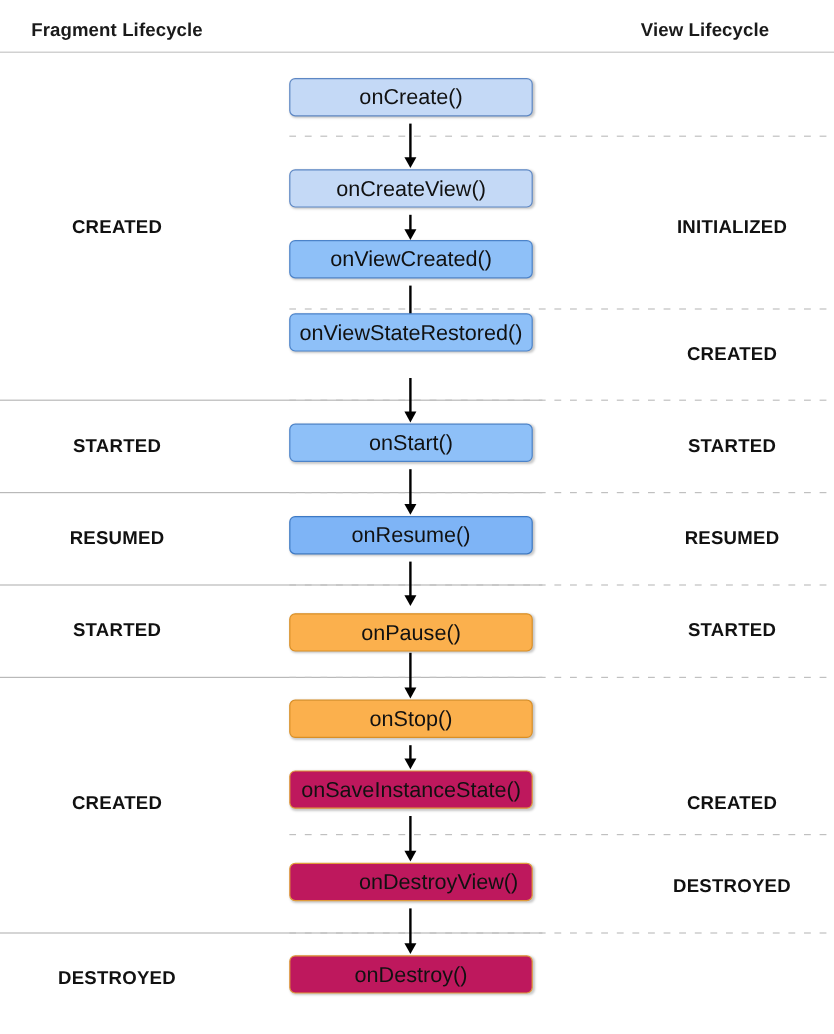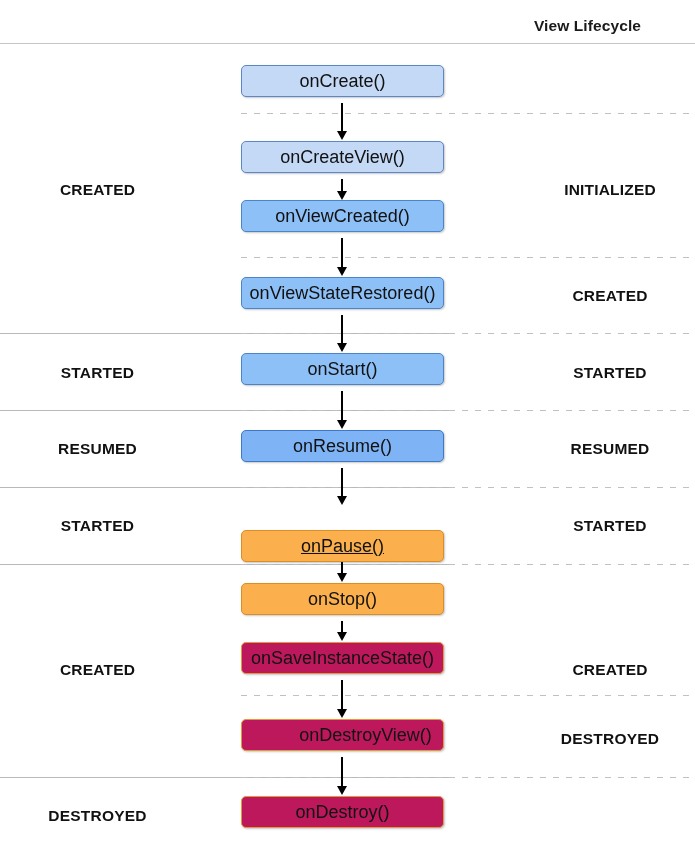--- a/index.html
+++ b/index.html
@@ -71,20 +71,21 @@
     border-left:5px solid transparent;
     border-right:5px solid transparent;
     border-top:9px solid #000000;
   }
 </style>
 </head>
 <body>
 
 <div id="stage">
 
+  <div class="hdr" id="hdr-frag">Fragment Lifecycle</div>
   <div class="hdr" id="hdr-view">View Lifecycle</div>
   <div class="hdr-rule"></div>
 
   <div id="layers">
       <div class="rule-solid" style="top: 333px;"></div>
       <div class="rule-solid" style="top: 410px;"></div>
       <div class="rule-solid" style="top: 487px;"></div>
       <div class="rule-solid" style="top: 564px;"></div>
       <div class="rule-solid" style="top: 777px;"></div>
       <div class="rule-dash" style="top: 113px;"></div>
@@ -120,30 +121,30 @@
       <div class="state right" style="top: 728px;">DESTROYED</div>
       <div class="cb blue-l" style="top: 65px;">
         <span>onCreate()</span>
       </div>
       <div class="cb blue-l" style="top: 141px;">
         <span>onCreateView()</span>
       </div>
       <div class="cb blue-m" style="top: 200px;">
         <span>onViewCreated()</span>
       </div>
-      <div class="cb blue-m" style="top: 277px; text-align: right;">
+      <div class="cb blue-m" style="top: 261px; text-align: right;">
         <span>onViewStateRestored()</span>
       </div>
       <div class="cb blue-m" style="top: 353px;">
         <span>onStart()</span>
       </div>
       <div class="cb blue-d" style="top: 430px;">
         <span>onResume()</span>
       </div>
-      <div class="cb or-d" style="top: 530px; text-decoration: underline;">
+      <div class="cb or-d" style="top: 511px;">
         <span>onPause()</span>
       </div>
       <div class="cb or-d" style="top: 583px;">
         <span>onStop()</span>
       </div>
       <div class="cb or-l" style="top: 642px;">
         <span>onSaveInstanceState()</span>
       </div>
       <div class="cb or-l" style="top: 719px; padding-left: 46px;">
         <span>onDestroyView()</span>

